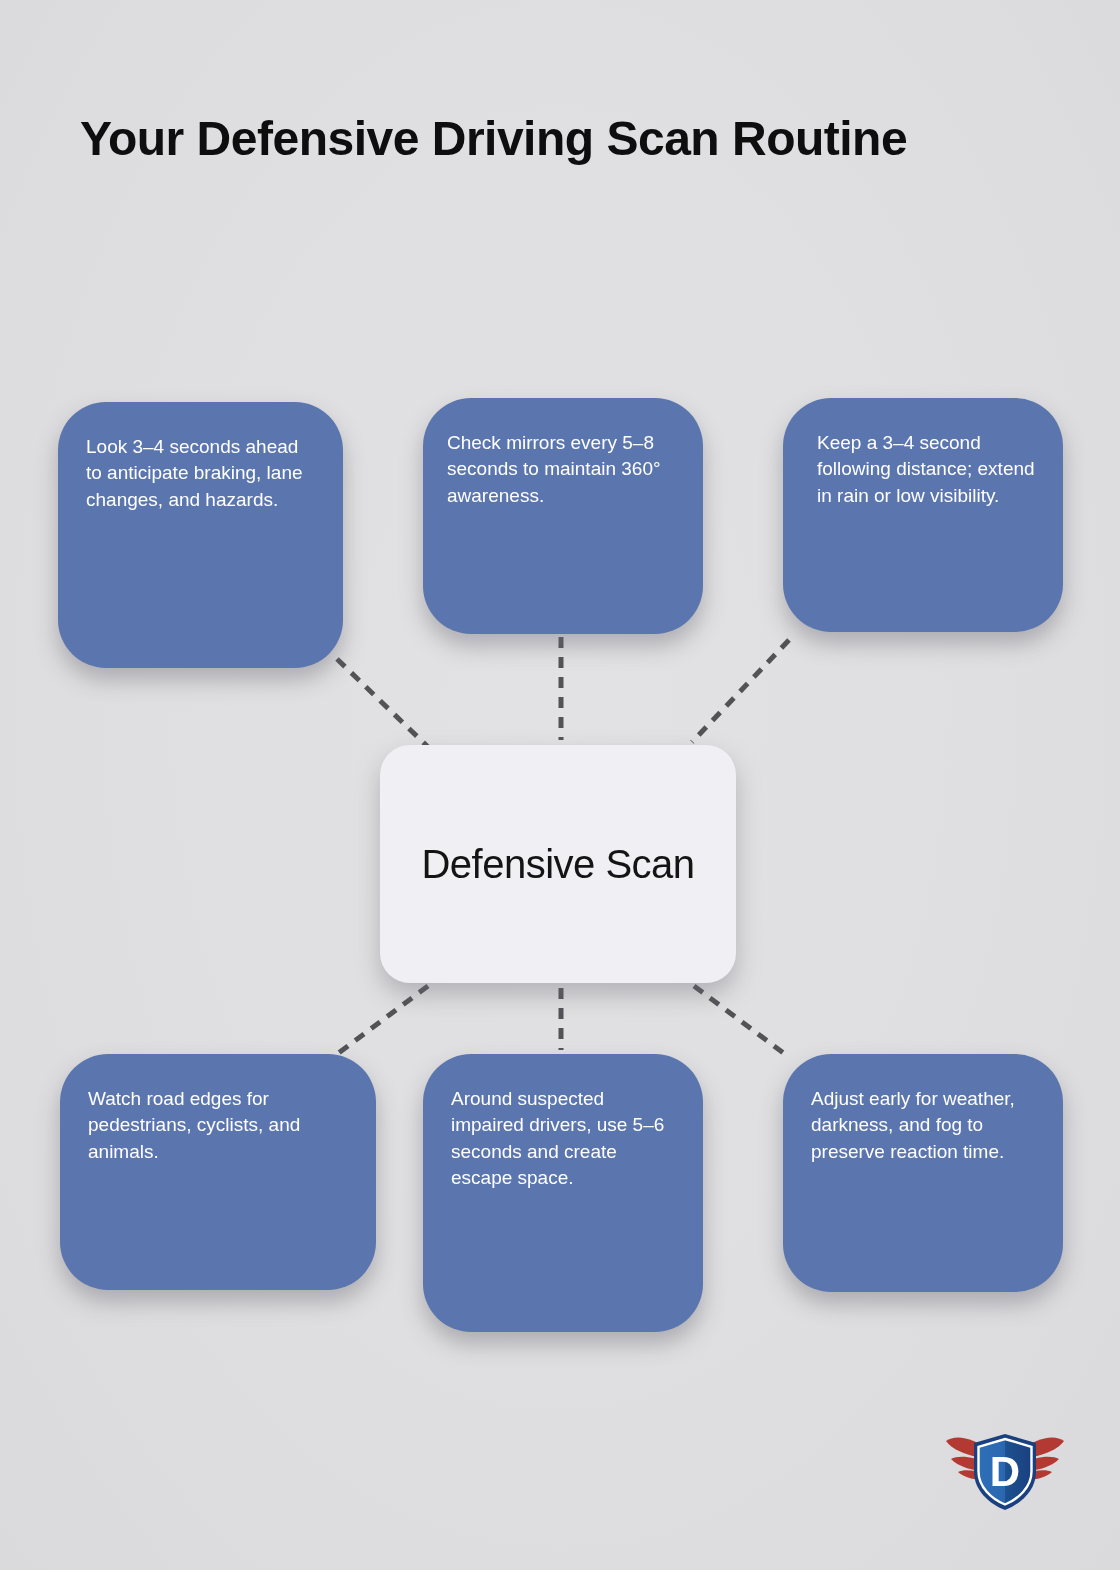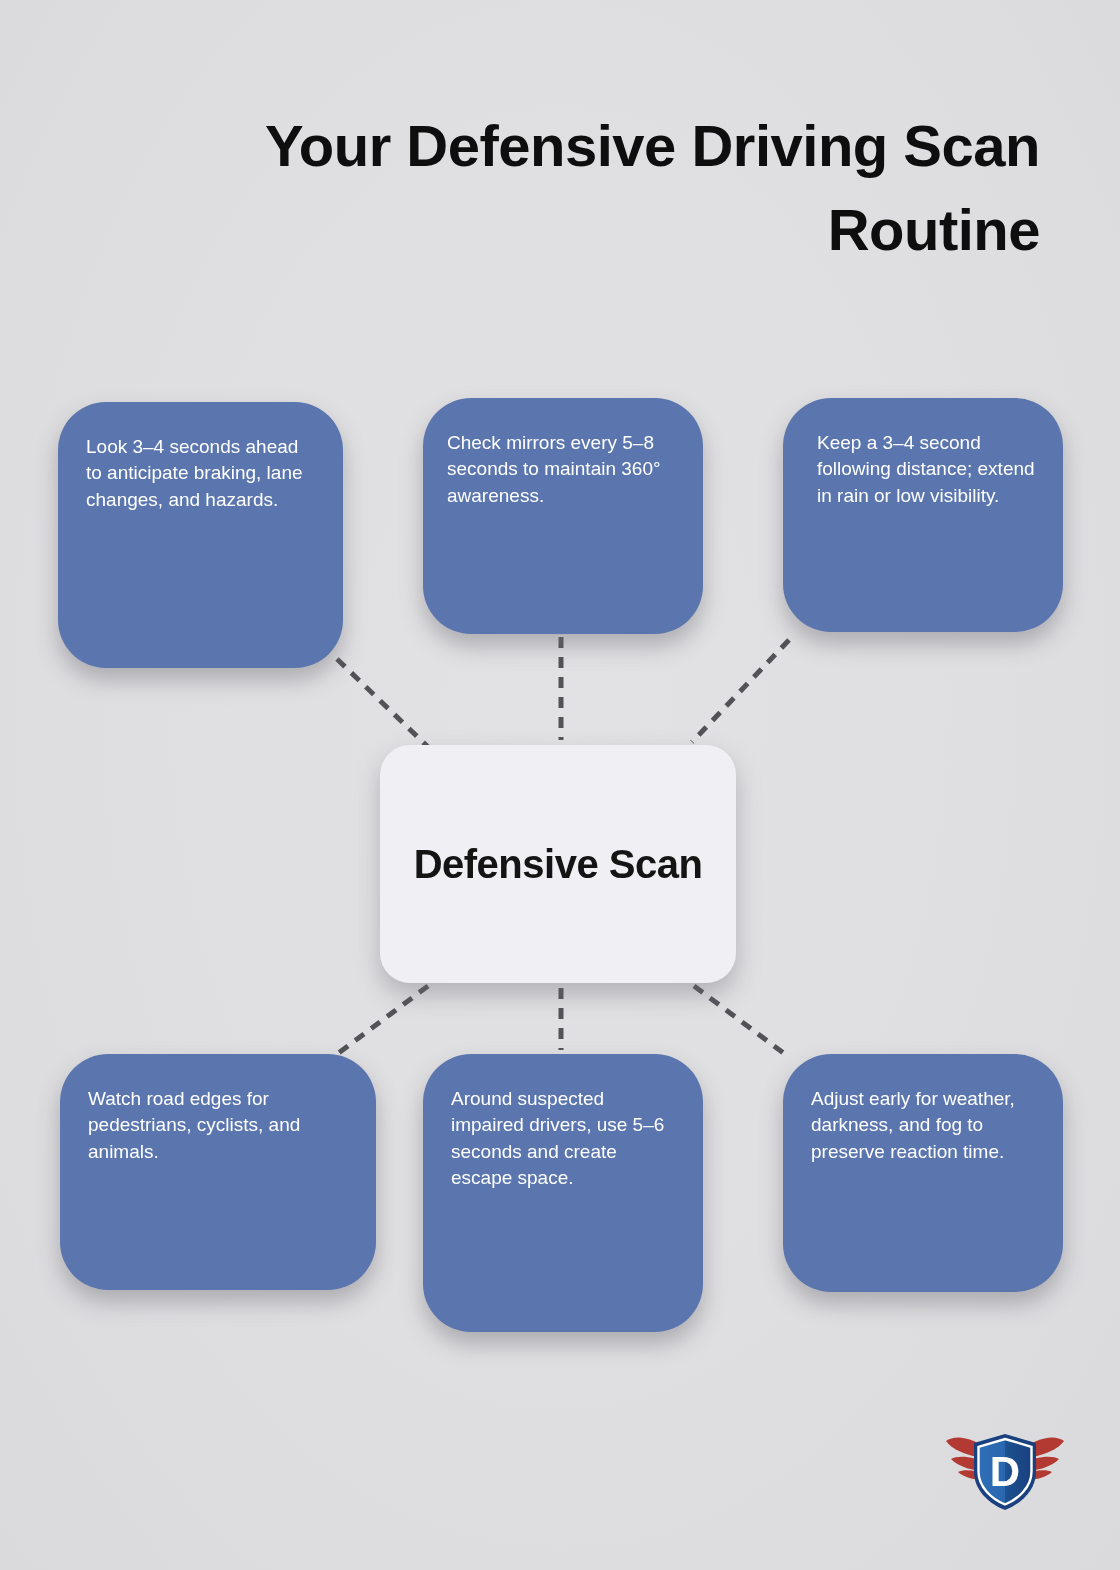--- a/index.html
+++ b/index.html
@@ -15,22 +15,22 @@
     margin: 0 auto;
     background: radial-gradient(ellipse at 50% 45%, #e2e2e4 0%, #dfdfe1 55%, #dadadd 100%);
     overflow: hidden;
   }
   .title {
     position: absolute;
     top: 104px;
     left: 80px;
     width: 960px;
     margin: 0;
-    text-align: right;
-    font-size: 58px;
+    text-align: left;
+    font-size: 48px;
     line-height: 1.45;
     font-weight: bold;
     letter-spacing: -0.5px;
     color: #0e0e0f;
   }
   .connectors {
     position: absolute;
     left: 0;
     top: 0;
     width: 1120px;
@@ -64,21 +64,21 @@
     box-sizing: border-box;
     background: #f0f0f4;
     border-radius: 30px;
     box-shadow: 0 12px 24px rgba(110, 110, 120, 0.4);
     display: flex;
     align-items: center;
     justify-content: center;
   }
   .center-node .label {
     font-size: 40px;
-    font-weight: bold;
+    font-weight: normal;
     color: #141414;
     letter-spacing: -0.5px;
   }
   .brand-logo {
     position: absolute;
     left: 943px;
     top: 1430px;
     width: 124px;
     height: 84px;
   }

